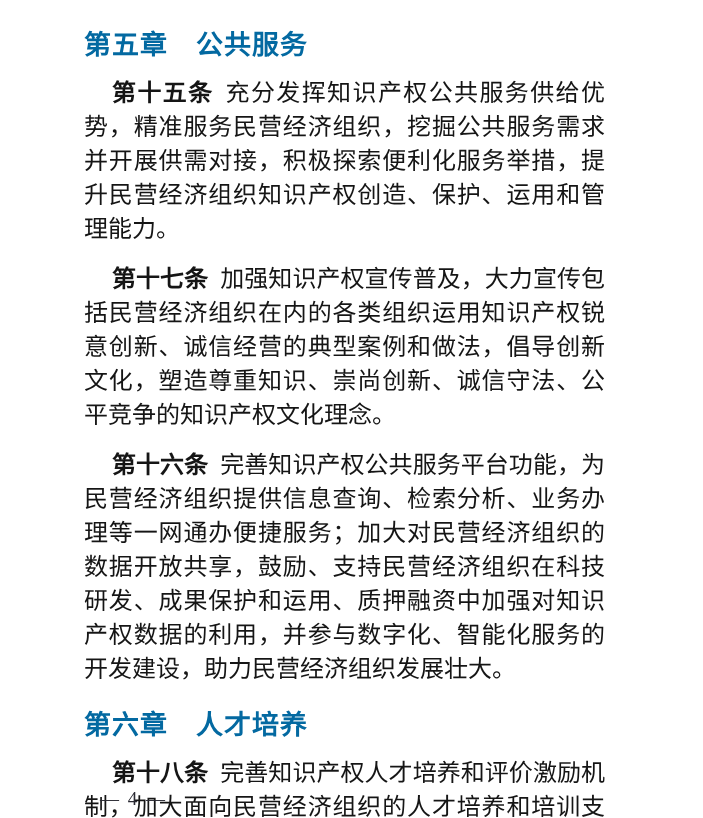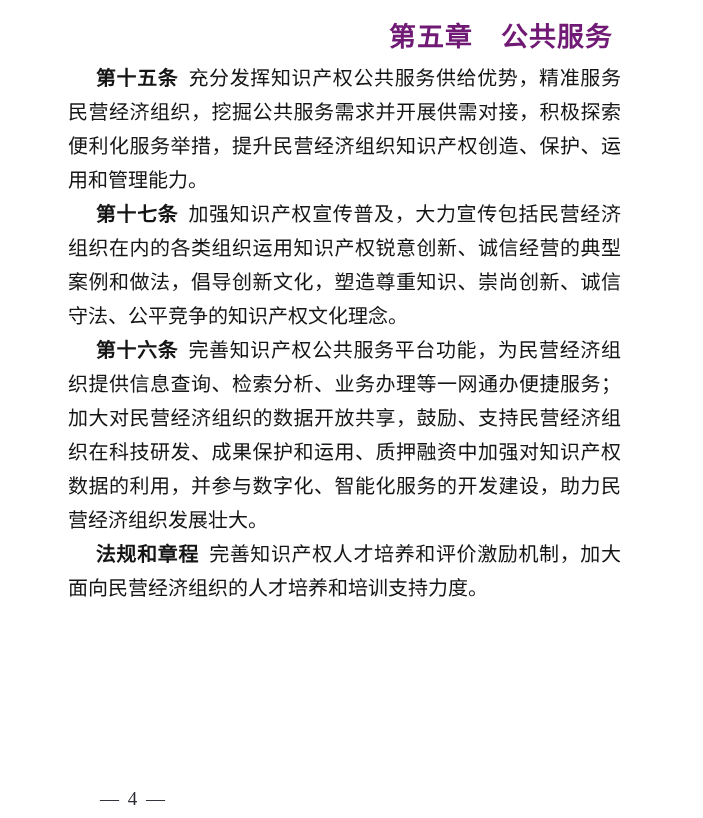--- a/index.html
+++ b/index.html
@@ -12,38 +12,38 @@
     width: 703px;
     height: 818px;
     background: #ffffff;
     box-sizing: border-box;
     padding: 14px 82px 0 68px;
     overflow: hidden;
     font-family: "Liberation Serif", "DejaVu Serif", serif;
     color: #151515;
   }
   .chapter-heading {
-    margin: 8px;
+    margin: 16px;
     font-size: 27px;
     font-weight: bold;
-    text-align: right;
+    text-align: left;
     line-height: 30px;
     letter-spacing: 1px;
-    color: #701a75;
+    color: #0369a1;
   }
   .chapter-heading.first {
     margin-bottom: 9px;
   }
   .chapter-heading.later {
     margin-top: 24px;
     margin-bottom: 9px;
   }
   .article-paragraph {
-    margin: 0;
-    font-size: 20px;
+    margin: 16px;
+    font-size: 24px;
     line-height: 34px;
     text-align: justify;
     text-indent: 28px;
     color: #151515;
   }
   .article-number {
     font-weight: bold;
     margin-right: 0.5em;
   }
   .page-number {
@@ -68,20 +68,21 @@
 
   <p class="article-paragraph">
     <span class="article-number">第十七条</span><span>加强知识产权宣传普及，大力宣传包括民营经济组织在内的各类组织运用知识产权锐意创新、诚信经营的典型案例和做法，倡导创新文化，塑造尊重知识、崇尚创新、诚信守法、公平竞争的知识产权文化理念。</span>
   </p>
 
   <p class="article-paragraph">
     <span class="article-number">第十六条</span><span>完善知识产权公共服务平台功能，为民营经济组织提供信息查询、检索分析、业务办理等一网通办便捷服务；加大对民营经济组织的数据开放共享，鼓励、支持民营经济组织在科技研发、成果保护和运用、质押融资中加强对知识产权数据的利用，并参与数字化、智能化服务的开发建设，助力民营经济组织发展壮大。</span>
   </p>
 
 
+  <h1 class="chapter-heading later">第六章　人才培养</h1>
 
   <p class="article-paragraph">
-    <span class="article-number">法规和章程</span><span>完善知识产权人才培养和评价激励机制，加大面向民营经济组织的人才培养和培训支持力度。</span>
+    <span class="article-number">第十八条</span><span>完善知识产权人才培养和评价激励机制，加大面向民营经济组织的人才培养和培训支持力度。</span>
   </p>
 
   <div class="page-number">— 4 —</div>
 
 </div>
 
 </body></html>

